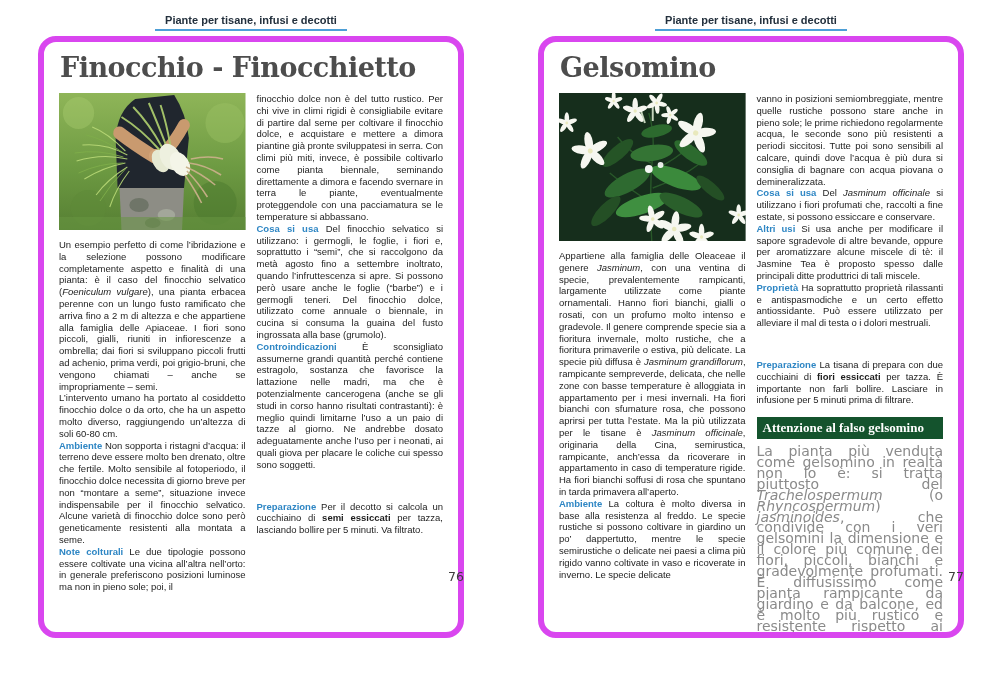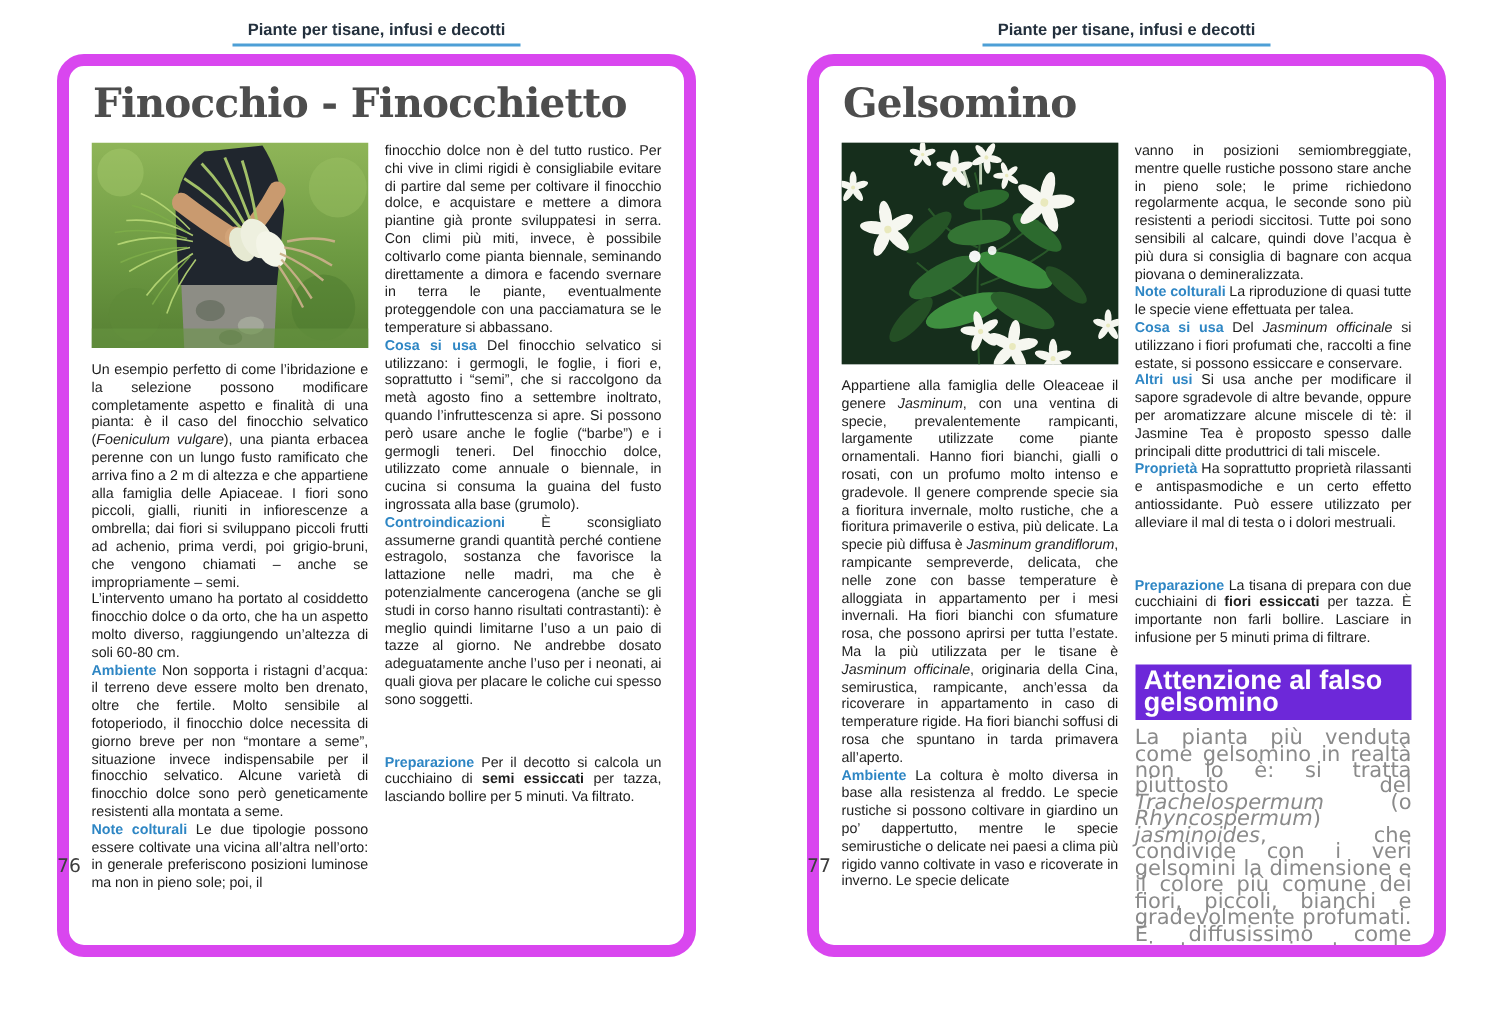--- a/index.html
+++ b/index.html
@@ -10,21 +10,21 @@
   .page.right { left:500px; }
 
   .running-head { position:absolute; top:10px; left:38px; width:426px; text-align:center; }
   .running-head span {
     display:inline-block; font-size:11px; font-weight:bold; color:#23303d;
     border-bottom:2.5px solid #4d9fd6; padding:0 10px 3px;
   }
 
   .frame {
     position:absolute; top:36px; left:38px; width:426px; height:602px;
-    border:8px solid #d946ef; border-radius:18px; background:#ffffff;
+    border:6px solid #d946ef; border-radius:18px; background:#ffffff;
     padding:8px 15px 10px; overflow:hidden;
   }
   h1.page-title {
     font-family:"DejaVu Serif",serif; font-weight:bold; font-size:27px;
     color:#4d4d4d; letter-spacing:-0.5px; margin:2px 0 10px 1px; white-space:nowrap;
   }
   .cols { display:flex; gap:11px; }
   .col  { width:191px; }
 
   .photo { width:100%; margin-bottom:9px; display:block; }
@@ -36,31 +36,31 @@
     font-size:9.5px; line-height:11.8px; text-align:justify; color:#1d1d1d;
     word-spacing:-0.2px;
   }
   .para.gap { margin-top:30px; }
   .lead { color:#2e86c4; font-weight:bold; }
   .para b { font-weight:bold; }
   .para i { font-style:italic; }
 
   .warn-box { margin-top:11px; }
   .warn-title {
-    display:block; background:#6d28d9; color:#ffffff; font-weight:bold;
-    font-size:18px; line-height:15px; padding:3px 6px 4px;
+    display:block; background:#14532d; color:#ffffff; font-weight:bold;
+    font-size:13px; line-height:15px; padding:3px 6px 4px;font-family:Liberation Serif, serif;
   }
   .warn-body {
     margin-top:7px; font-family:"DejaVu Sans",sans-serif; color:#8a8a8a;
     font-size:14px; line-height:10.9px; text-align:justify;
   }
   .warn-body i { font-style:italic; }
 
   .page-num {
-    position:absolute; bottom:12px; left:38px; width:426px; text-align:left;
+    position:absolute; bottom:12px; left:38px; width:426px; text-align:right;
     font-family:"DejaVu Sans",sans-serif; font-size:12.5px; color:#3d3d3d;
   }
 </style>
 </head>
 <body>
 
 <div class="spread">
 
   <section class="page left">
     <div class="running-head">
@@ -207,21 +207,20 @@
             </svg>
           </span>
           <div>
               <p class="para">Appartiene alla famiglia delle Oleaceae il genere <i>Jasminum</i>, con una ventina di specie, prevalentemente rampicanti, largamente utilizzate come piante ornamentali. Hanno fiori bianchi, gialli o rosati, con un profumo molto intenso e gradevole. Il genere comprende specie sia a fioritura invernale, molto rustiche, che a fioritura primaverile o estiva, più delicate. La specie più diffusa è <i>Jasminum grandiflorum</i>, rampicante sempreverde, delicata, che nelle zone con basse temperature è alloggiata in appartamento per i mesi invernali. Ha fiori bianchi con sfumature rosa, che possono aprirsi per tutta l’estate. Ma la più utilizzata per le tisane è <i>Jasminum officinale</i>, originaria della Cina, semirustica, rampicante, anch’essa da ricoverare in appartamento in caso di temperature rigide. Ha fiori bianchi soffusi di rosa che spuntano in tarda primavera all’aperto.</p>
               <p class="para"><span class="lead">Ambiente&nbsp;</span>La coltura è molto diversa in base alla resistenza al freddo. Le specie rustiche si possono coltivare in giardino un po’ dappertutto, mentre le specie semirustiche o delicate nei paesi a clima più rigido vanno coltivate in vaso e ricoverate in inverno. Le specie delicate</p>
             </div>
         </div>
         <div class="col">
           <div>
               <p class="para">vanno in posizioni semiombreggiate, mentre quelle rustiche possono stare anche in pieno sole; le prime richiedono regolarmente acqua, le seconde sono più resistenti a periodi siccitosi. Tutte poi sono sensibili al calcare, quindi dove l’acqua è più dura si consiglia di bagnare con acqua piovana o demineralizzata.</p>
-              <p class="para"><span class="lead">Note colturali&nbsp;</span>La riproduzione di quasi tutte le specie viene effettuata per talea.</p>
               <p class="para"><span class="lead">Cosa si usa&nbsp;</span>Del <i>Jasminum officinale</i> si utilizzano i fiori profumati che, raccolti a fine estate, si possono essiccare e conservare.</p>
               <p class="para"><span class="lead">Altri usi&nbsp;</span>Si usa anche per modificare il sapore sgradevole di altre bevande, oppure per aromatizzare alcune miscele di tè: il Jasmine Tea è proposto spesso dalle principali ditte produttrici di tali miscele.</p>
               <p class="para"><span class="lead">Proprietà&nbsp;</span>Ha soprattutto proprietà rilassanti e antispasmodiche e un certo effetto antiossidante. Può essere utilizzato per alleviare il mal di testa o i dolori mestruali.</p>
               <p class="para gap"><span class="lead">Preparazione&nbsp;</span>La tisana di prepara con due cucchiaini di <b>fiori essiccati</b> per tazza. È importante non farli bollire. Lasciare in infusione per 5 minuti prima di filtrare.</p>
             </div>
           <div class="warn-box">
             <span class="warn-title">Attenzione al falso gelsomino</span>
             <p class="warn-body">La pianta più venduta come gelsomino in realtà non lo è: si tratta piuttosto del <i>Trachelospermum</i> (o <i>Rhyncospermum</i>) <i>jasminoides</i>, che condivide con i veri gelsomini la dimensione e il colore più comune dei fiori, piccoli, bianchi e gradevolmente profumati. È diffusissimo come pianta rampicante da giardino e da balcone, ed è molto più rustico e resistente rispetto ai <i>Jasminum</i>. Non utilizzatene però i fiori per le tisane, perché questa pianta appartiene alla famiglia delle Apocynaceae, caratterizzata da un elevato contenuto di alcaloidi tossici.</p>
           </div>
         </div>

